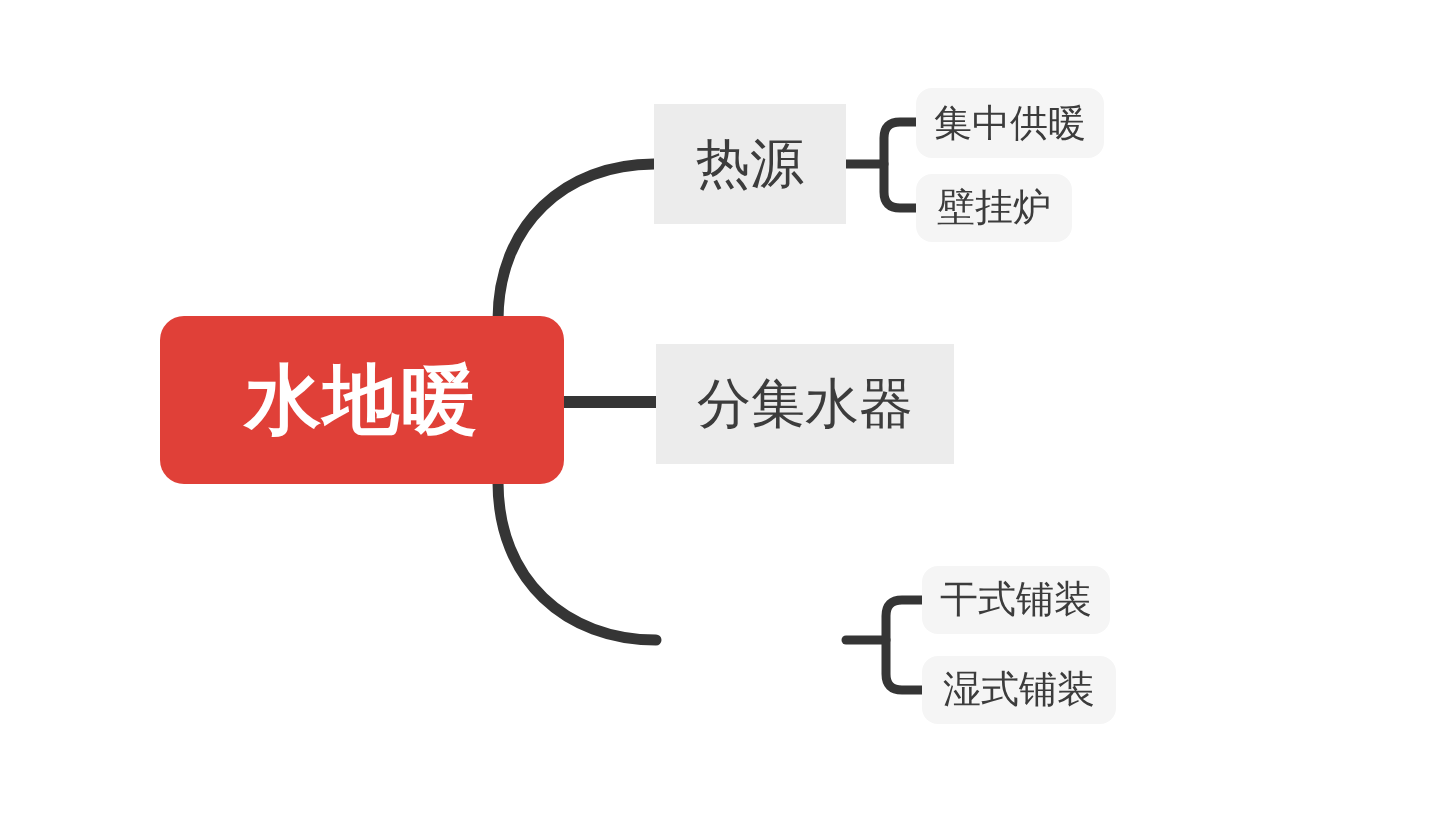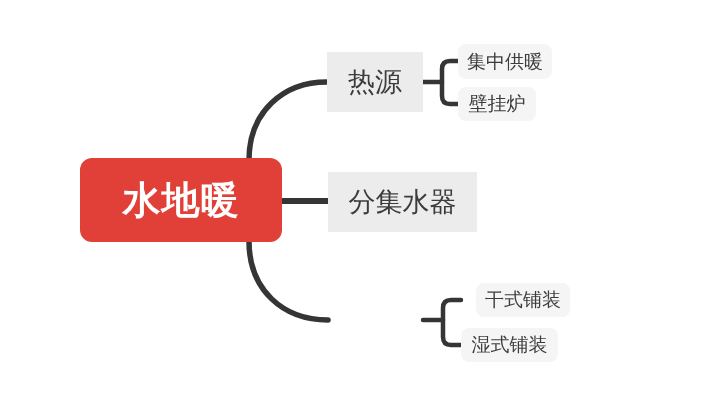--- a/index.html
+++ b/index.html
@@ -68,21 +68,21 @@
     border-radius: 8px;
     font-size: 19px;
     font-weight: 500;
     text-align: right;
   }
   .node-heat-source { left: 327px; top: 52px;  width: 96px;  height: 60px; }
   .node-manifold    { left: 328px; top: 172px; width: 149px; height: 60px; }
   .node-pipes       { left: 328px; top: 290px; width: 95px;  height: 61px; }
   .node-central-heating  { left: 458px; top: 44px;  width: 94px; height: 35px; }
   .node-wall-hung-boiler { left: 458px; top: 87px;  width: 78px; height: 34px; }
-  .node-dry-installation { left: 476px; top: 283px; width: 94px; height: 34px; }
+  .node-dry-installation { left: 461px; top: 283px; width: 94px; height: 34px; }
   .node-wet-installation { left: 461px; top: 328px; width: 97px; height: 34px; font-family: Liberation Mono, monospace; }
 </style>
 </head>
 <body>
 
 <div class="canvas">
 
   <svg class="connectors" viewBox="0 0 720 411" aria-hidden="true">
 
     <path class="main" d="M249,160 C249,112 283,82 327,82"></path>

